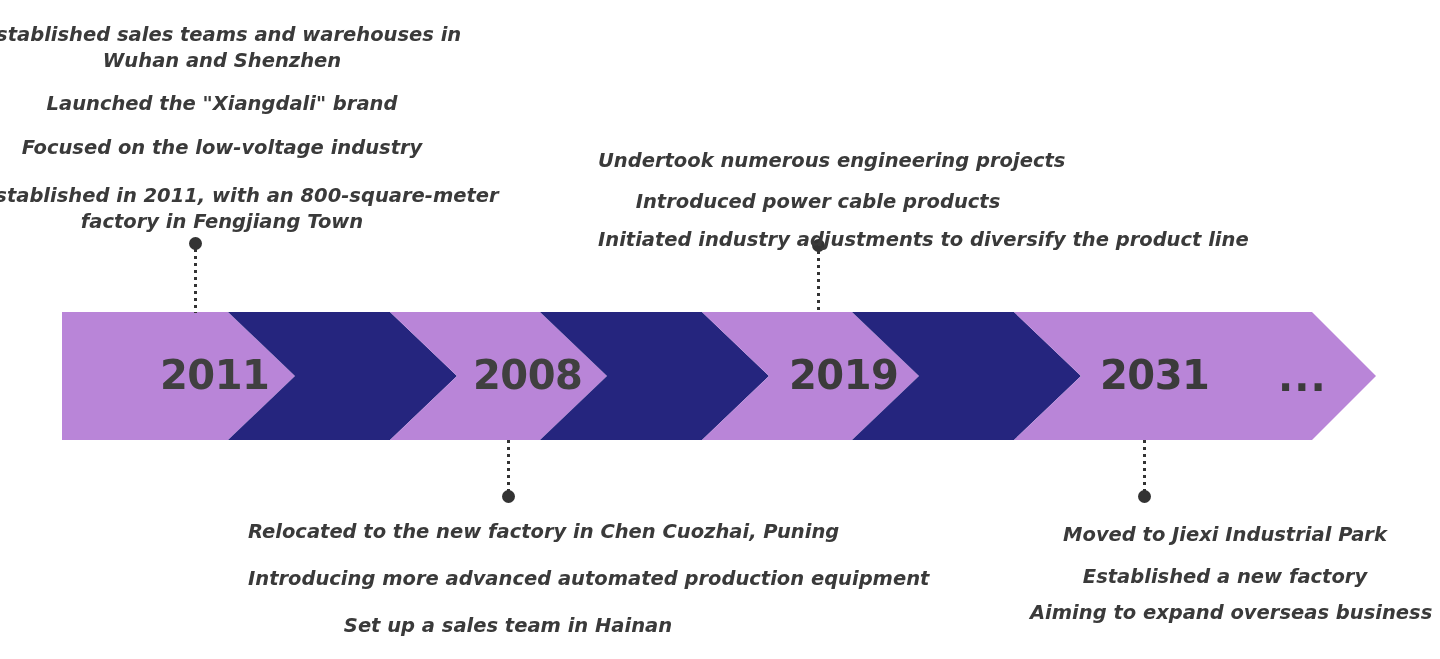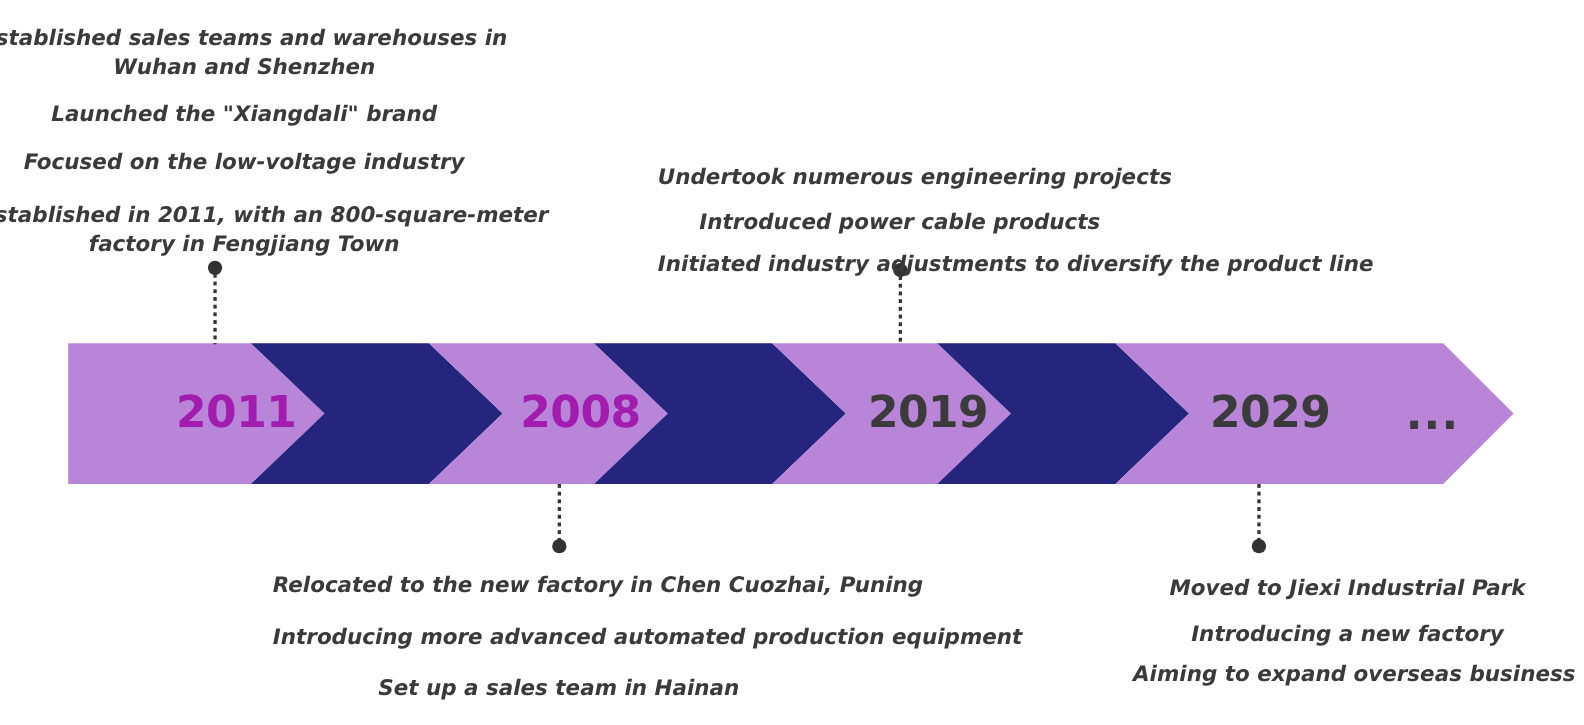--- a/index.html
+++ b/index.html
@@ -17,21 +17,21 @@
   
   .year{
     position:absolute;
     font-family:"DejaVu Sans","Liberation Sans",sans-serif;
     font-weight:700;
     font-size:40px;
     letter-spacing:-0.5px;
     line-height:1;
     white-space:nowrap;
   }
-  .year.black{color:#a21caf;}
+  .year.black{color:#404040;}
   .year.gray{color:#3b3b3b;}
   .ellipsis{
     position:absolute;
     font-family:"DejaVu Sans","Liberation Sans",sans-serif;
     font-weight:700;
     font-size:40px;
     line-height:1;
     color:#3b3b3b;
     letter-spacing:1px;
   }
@@ -90,21 +90,21 @@
 
     <polygon fill="#b985d8" points="1014,312 1312,312 1376,376 1312,440 1014,440 1081,376"></polygon>
   </svg>
 
   <div class="year black" style="left:160px;top:355px;">2011</div>
 
   <div class="year black" style="left:473px;top:355px;">2008</div>
 
   <div class="year gray" style="left:789px;top:355px;">2019</div>
 
-  <div class="year gray" style="left:1100px;top:355px;">2029</div>
+  <div class="year gray" style="left:1100px;top:355px;">2031</div>
 
   <div class="ellipsis" style="left:1278px;top:357px;">...</div>
 
   <div class="conn" style="left:194px;top:249px;height:64px;">
     <div class="dots"></div>
   </div>
   <div class="dot" style="left:189px;top:237px;"></div>
 
   <div class="conn" style="left:817px;top:251px;height:62px;">
     <div class="dots"></div>
@@ -143,18 +143,18 @@
 
   <div class="anno loose" style="left:248px;top:508px;width:520px;">
     <span class="ln">Relocated to the new factory in Chen Cuozhai, Puning</span>
     <span class="ln">Introducing more advanced automated production equipment</span>
     <span class="ln">Set up a sales team in Hainan</span>
   </div>
 
   <div class="anno loose2" style="left:1030px;top:520px;width:390px;">
     <span class="ln">Moved to Jiexi Industrial Park</span>
     <span class="ln" style="display:block;height:11px;"></span>
-    <span class="ln">Introducing a new factory</span>
+    <span class="ln">Established a new factory</span>
     <span class="ln" style="display:block;height:5px;"></span>
     <span class="ln">Aiming to expand overseas business</span>
   </div>
 
 </div>
 
 </body></html>

